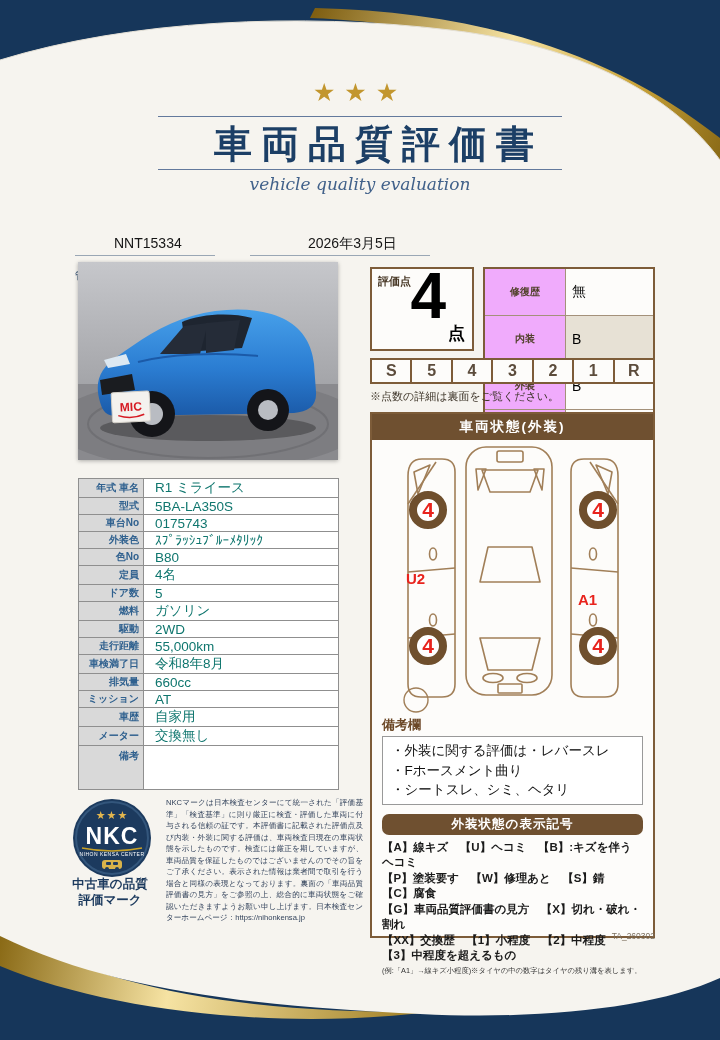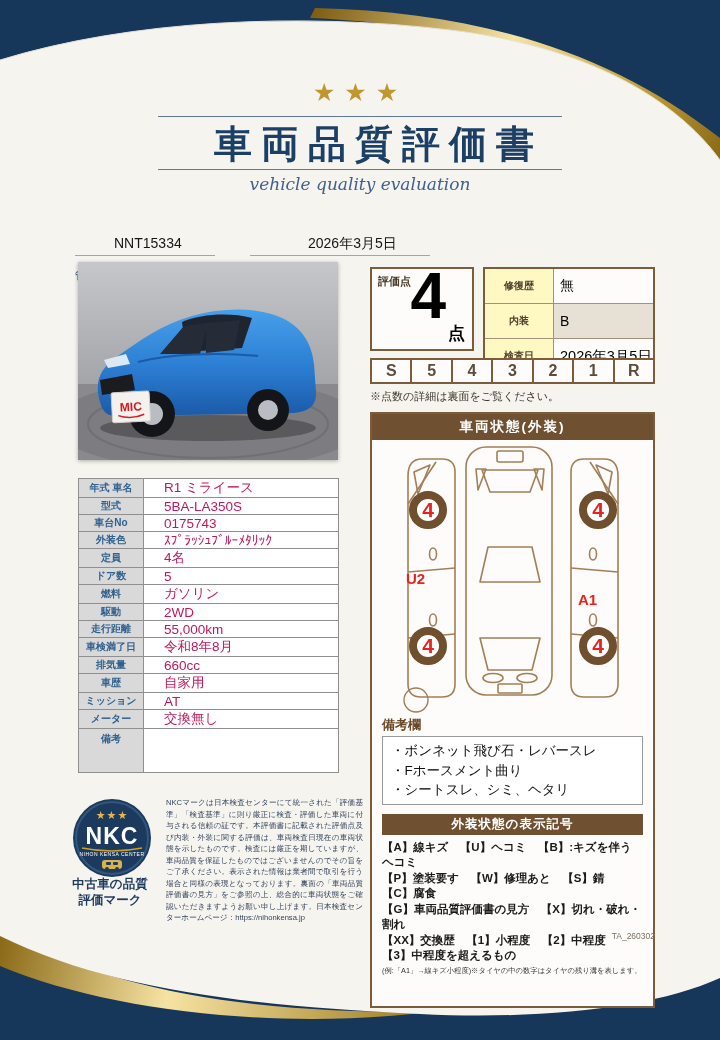--- a/index.html
+++ b/index.html
@@ -26,54 +26,54 @@
 
   
   .score-box{left:370px;top:267px;width:104px;height:84px;border:2.5px solid #7d5c39;background:#fdfcfa;box-sizing:border-box;text-decoration:underline;}
   .score-label{position:absolute;top:5px;left:6px;font-size:11px;font-weight:bold;color:#4a3a28;}
   .score-value{position:absolute;top:-10px;right:26px;font-size:64px;font-weight:bold;color:#000;}
   .score-unit{position:absolute;bottom:4px;right:7px;font-size:17px;font-weight:bold;color:#000;}
 
   
   .insp{left:483px;top:267px;width:172px;border-collapse:collapse;background:#fdfcfa;
         border:2.5px solid #7d5c39;table-layout:fixed;}
-  .insp th{width:48px;background:#fef9c3;color:#54432f;font-size:10px;font-weight:bold;
-           text-align:center;border:1px solid #a4917a;padding:10px;}
+  .insp th{width:48px;background:#f0abfc;color:#54432f;font-size:10px;font-weight:bold;
+           text-align:center;border:1px solid #a4917a;padding:16px;}
   .insp td{font-size:14px;color:#000;padding:0 0 0 6px;border:1px solid #a4917a;}
   .insp tr{height:19.5px;}
   .insp tr.shaded td{background:#e7e1d5;}
   .insp td.date{font-size:14.5px;letter-spacing:0;}
 
   
   .scale{left:370px;top:358px;width:285px;height:26px;border:2.5px solid #7d5c39;background:#fdfcfa;
          box-sizing:border-box;display:flex;}
   .scale-cell{flex:1;display:flex;align-items:center;justify-content:center;
               font-size:16px;font-weight:bold;color:#5c4c3c;border-right:2px solid #7d5c39;}
   .scale-cell:last-child{border-right:none;}
   .scale-note{left:370px;top:389px;font-size:11px;color:#3d3428;}
 
   
-  .panel{left:370px;top:412px;width:285px;height:596px;border:2.5px solid #7d5c39;background:#fdfcfa;box-sizing:border-box;}
+  .panel{left:370px;top:412px;width:285px;height:526px;border:2.5px solid #7d5c39;background:#fdfcfa;box-sizing:border-box;}
   .panel-header{background:#6f5030;color:#fff;font-size:13.5px;font-weight:bold;text-align:center;
                 padding:4px 0;letter-spacing:2px;}
   .diagram{display:block;margin:2px auto 0;}
   .remarks-label{margin:2px 10px 2px;color:#6b4726;font-weight:bold;font-size:13px;}
   .remarks-box{margin:0 10px;border:1.5px solid #999;background:#fff;padding:4px 8px;min-height:58px;}
   .remark-line{font-size:13.5px;color:#111;line-height:1.45;}
   .legend-bar{margin:9px 10px 5px;background:#6f5030;color:#fff;font-weight:bold;font-size:12.5px;
-              text-align:center;padding:2px 0;letter-spacing:1px;}
+              text-align:center;padding:2px 0;letter-spacing:1px;border-radius:7px;}
   .legend-line{margin:0 10px;font-size:11.5px;font-weight:bold;color:#1a1a1a;line-height:1.35;}
   .legend-note{margin:2px 10px 0;font-size:7.3px;color:#333;}
   .footer-code{left:370px;top:931px;width:285px;text-align:right;font-size:8.5px;color:#7c7060;}
 
   
   .spec{left:78px;top:478px;width:261px;border-collapse:collapse;background:#fff;table-layout:fixed;}
   .spec th{width:56px;background:#d9d9d9;color:#30618f;font-size:10px;font-weight:bold;
-           text-align:center;padding:1px 4px;border:1px solid #8f8f8f;vertical-align:middle;}
-  .spec td{font-size:13.5px;color:#be185d;padding:0 20px;border:1px solid #8f8f8f;}
+           text-align:right;padding:1px 4px;border:1px solid #8f8f8f;vertical-align:middle;}
+  .spec td{font-size:13.5px;color:#0f766e;padding:0 11px;border:1px solid #8f8f8f;}
   .spec tr{height:17px;}
   .spec tr.tall{height:44px;}
   .spec tr.tall th{vertical-align:top;padding-top:3px;}
 
   
   .nkc-logo{left:64px;top:796px;}
   .nkc-caption{left:62px;top:877px;width:96px;text-align:center;color:#1c3a5e;
                font-weight:bold;font-size:12.5px;line-height:1.25;font-family:Liberation Serif, serif;}
   .nkc-desc{left:166px;top:797px;width:197px;font-size:7.6px;line-height:1.52;color:#33435c;text-align:justify;}
 </style>
@@ -163,20 +163,24 @@
     <tbody>
         <tr>
           <th>修復歴</th>
           <td>無</td>
         </tr>
         <tr class="shaded">
           <th>内装</th>
           <td>B</td>
         </tr>
         <tr>
+          <th>外装</th>
+          <td>B</td>
+        </tr>
+        <tr>
           <th>検査日</th>
           <td class="date">2026年3月5日</td>
         </tr>
       </tbody>
   </table>
 
   <div class="abs scale">
       <div class="scale-cell">S</div>
       <div class="scale-cell">5</div>
       <div class="scale-cell">4</div>
@@ -235,21 +239,21 @@
       </g>
 
       <g font-family="Liberation Sans, sans-serif" font-weight="bold" font-size="15">
         <text x="28" y="142" fill="#e8231d">U2</text>
         <text x="200" y="163" fill="#e8231d">A1</text>
       </g>
     </svg>
 
     <div class="remarks-label">備考欄</div>
     <div class="remarks-box">
-        <div class="remark-line">・ボンネット飛び石・レバースレ</div>
+        <div class="remark-line">・外装に関する評価は・レバースレ</div>
         <div class="remark-line">・Fホースメント曲り</div>
         <div class="remark-line">・シートスレ、シミ、ヘタリ</div>
       </div>
 
     <div class="legend-bar">外装状態の表示記号</div>
     <div>
         <div class="legend-line">【A】線キズ　【U】ヘコミ　【B】:キズを伴うヘコミ</div>
         <div class="legend-line">【P】塗装要す　【W】修理あと　【S】錆　【C】腐食</div>
         <div class="legend-line">【G】車両品質評価書の見方　【X】切れ・破れ・割れ</div>
         <div class="legend-line">【XX】交換歴　【1】小程度　【2】中程度</div>
@@ -272,20 +276,24 @@
         </tr>
         <tr>
           <th>車台No</th>
           <td>0175743</td>
         </tr>
         <tr>
           <th>外装色</th>
           <td>ｽﾌﾟﾗｯｼｭﾌﾞﾙｰﾒﾀﾘｯｸ</td>
         </tr>
         <tr>
+          <th>色No</th>
+          <td>B80</td>
+        </tr>
+        <tr>
           <th>定員</th>
           <td>4名</td>
         </tr>
         <tr>
           <th>ドア数</th>
           <td>5</td>
         </tr>
         <tr>
           <th>燃料</th>
           <td>ガソリン</td>
@@ -300,26 +308,26 @@
         </tr>
         <tr>
           <th>車検満了日</th>
           <td>令和8年8月</td>
         </tr>
         <tr>
           <th>排気量</th>
           <td>660cc</td>
         </tr>
         <tr>
+          <th>ミッション</th>
+          <td>AT</td>
+        </tr>
+        <tr>
           <th>車歴</th>
           <td>自家用</td>
-        </tr>
-        <tr>
-          <th>ミッション</th>
-          <td>AT</td>
         </tr>
         <tr>
           <th>メーター</th>
           <td>交換無し</td>
         </tr>
         <tr class="tall">
           <th>備考</th>
           <td></td>
         </tr>
       </tbody>

